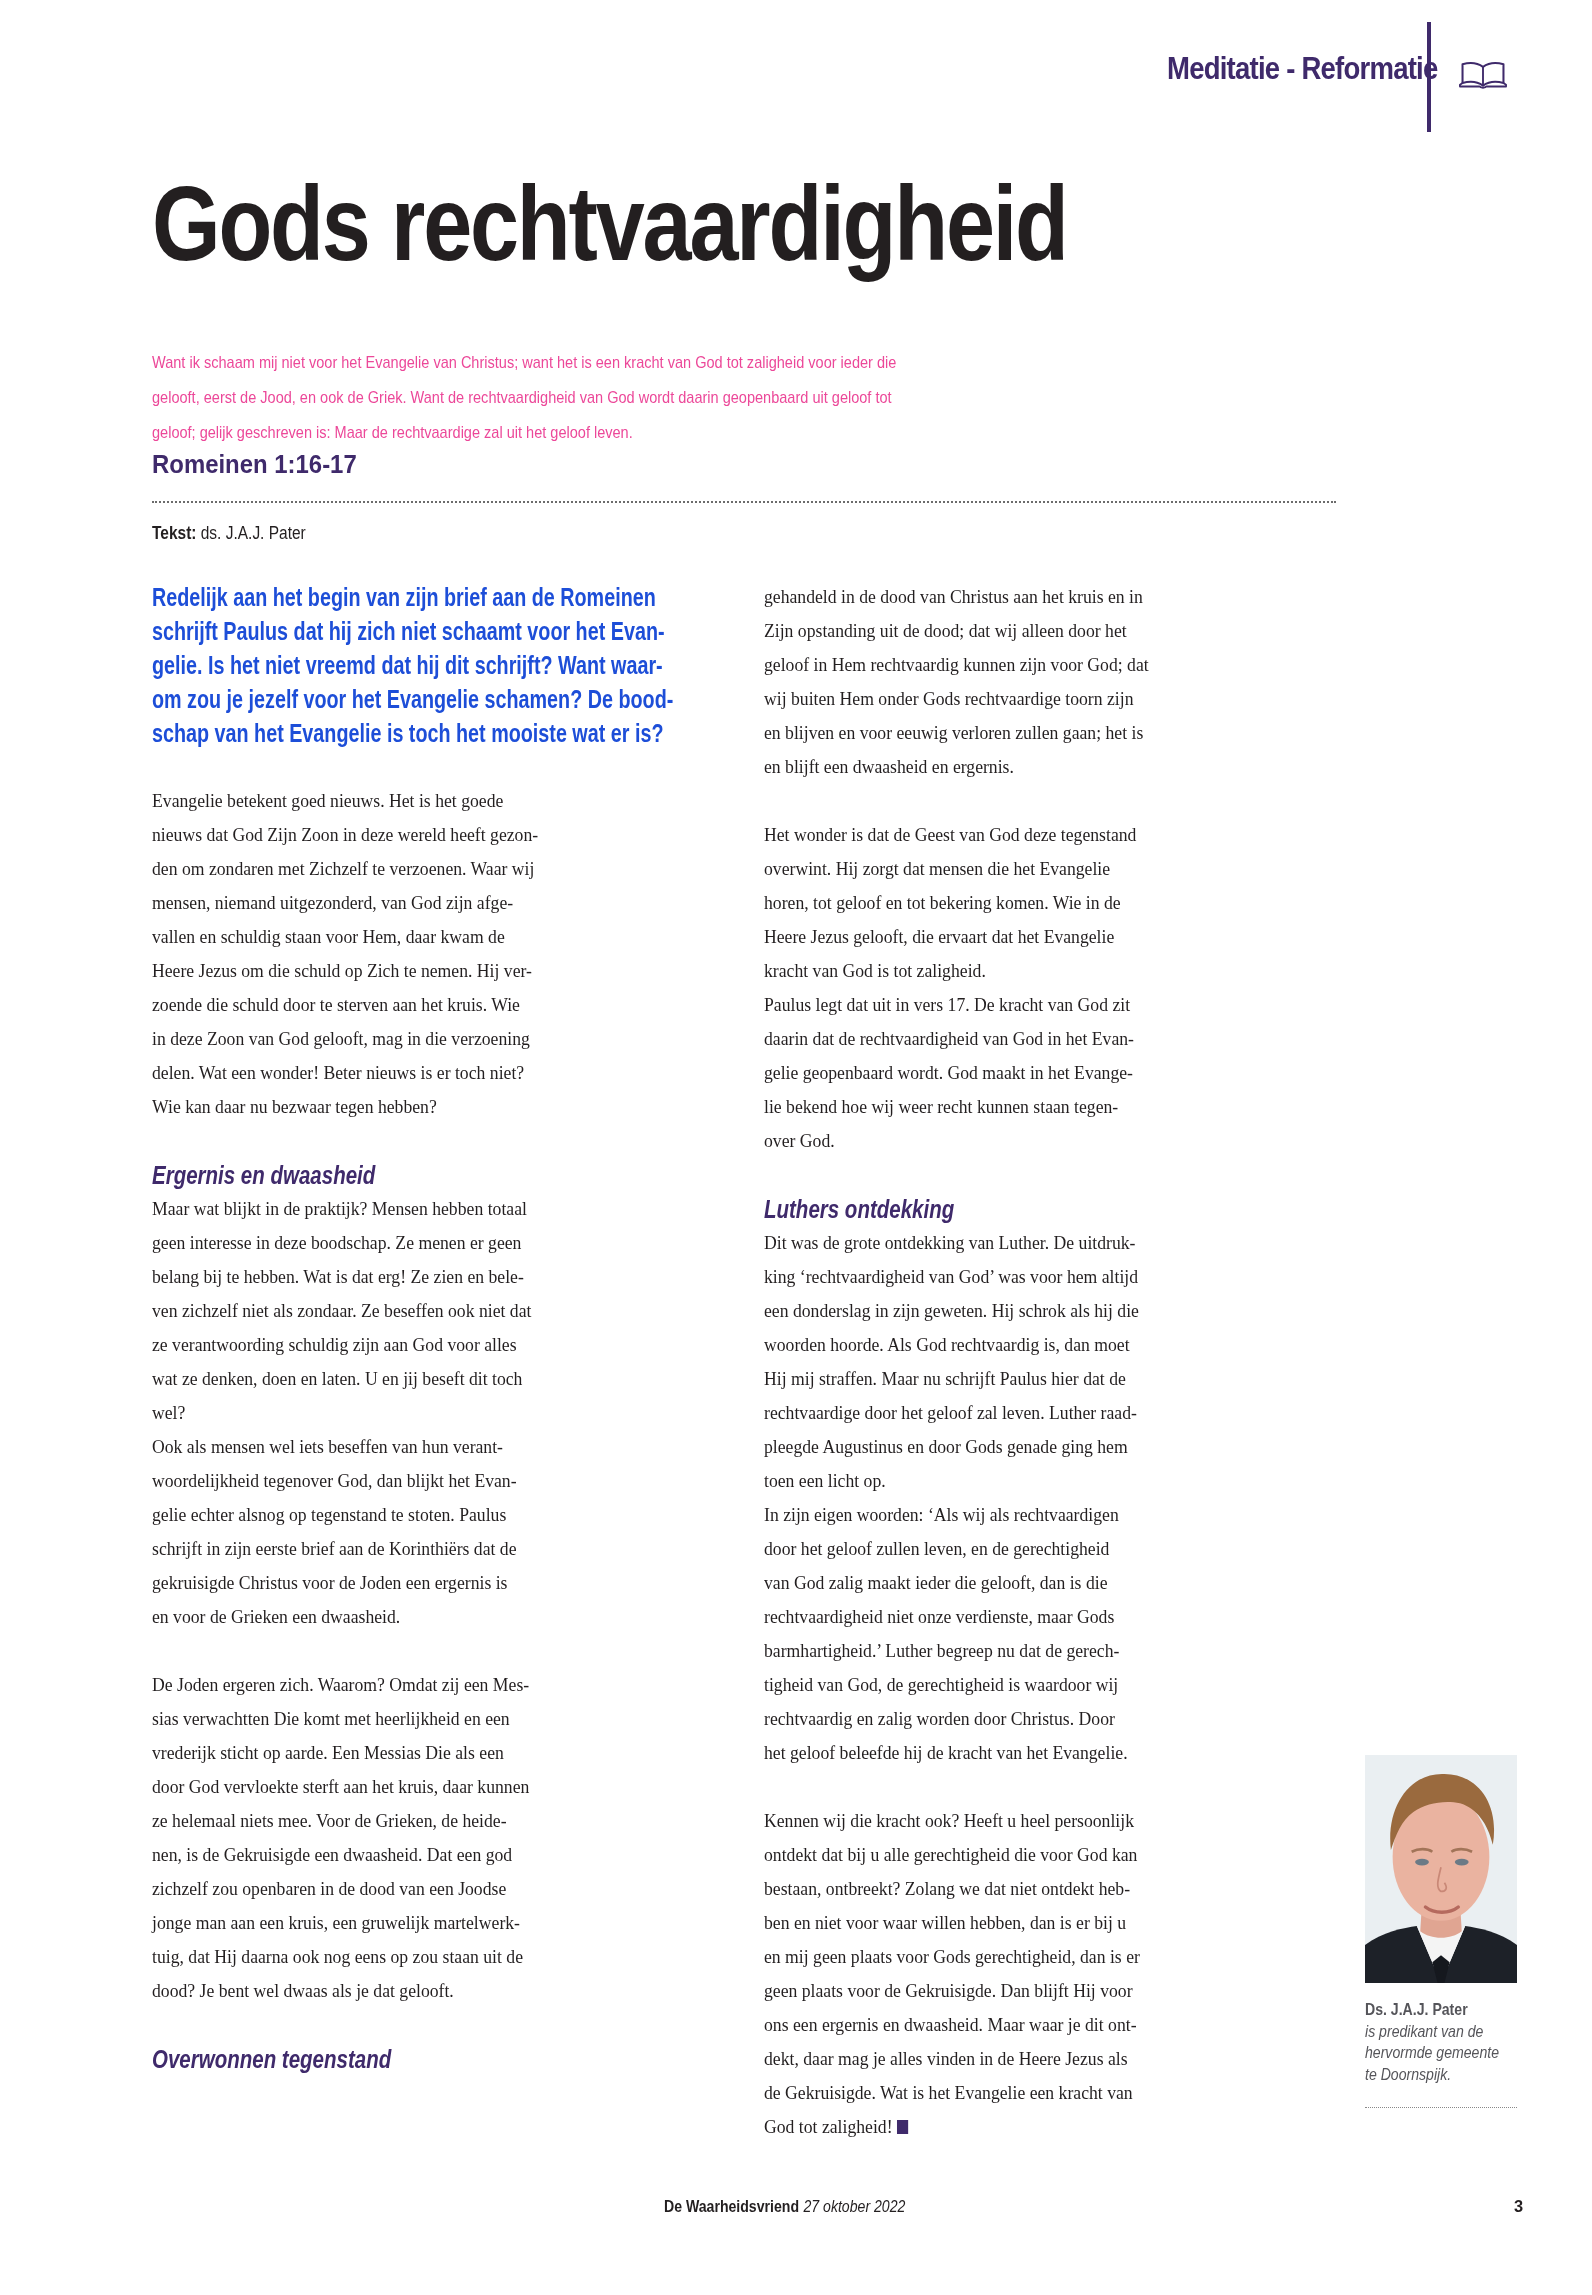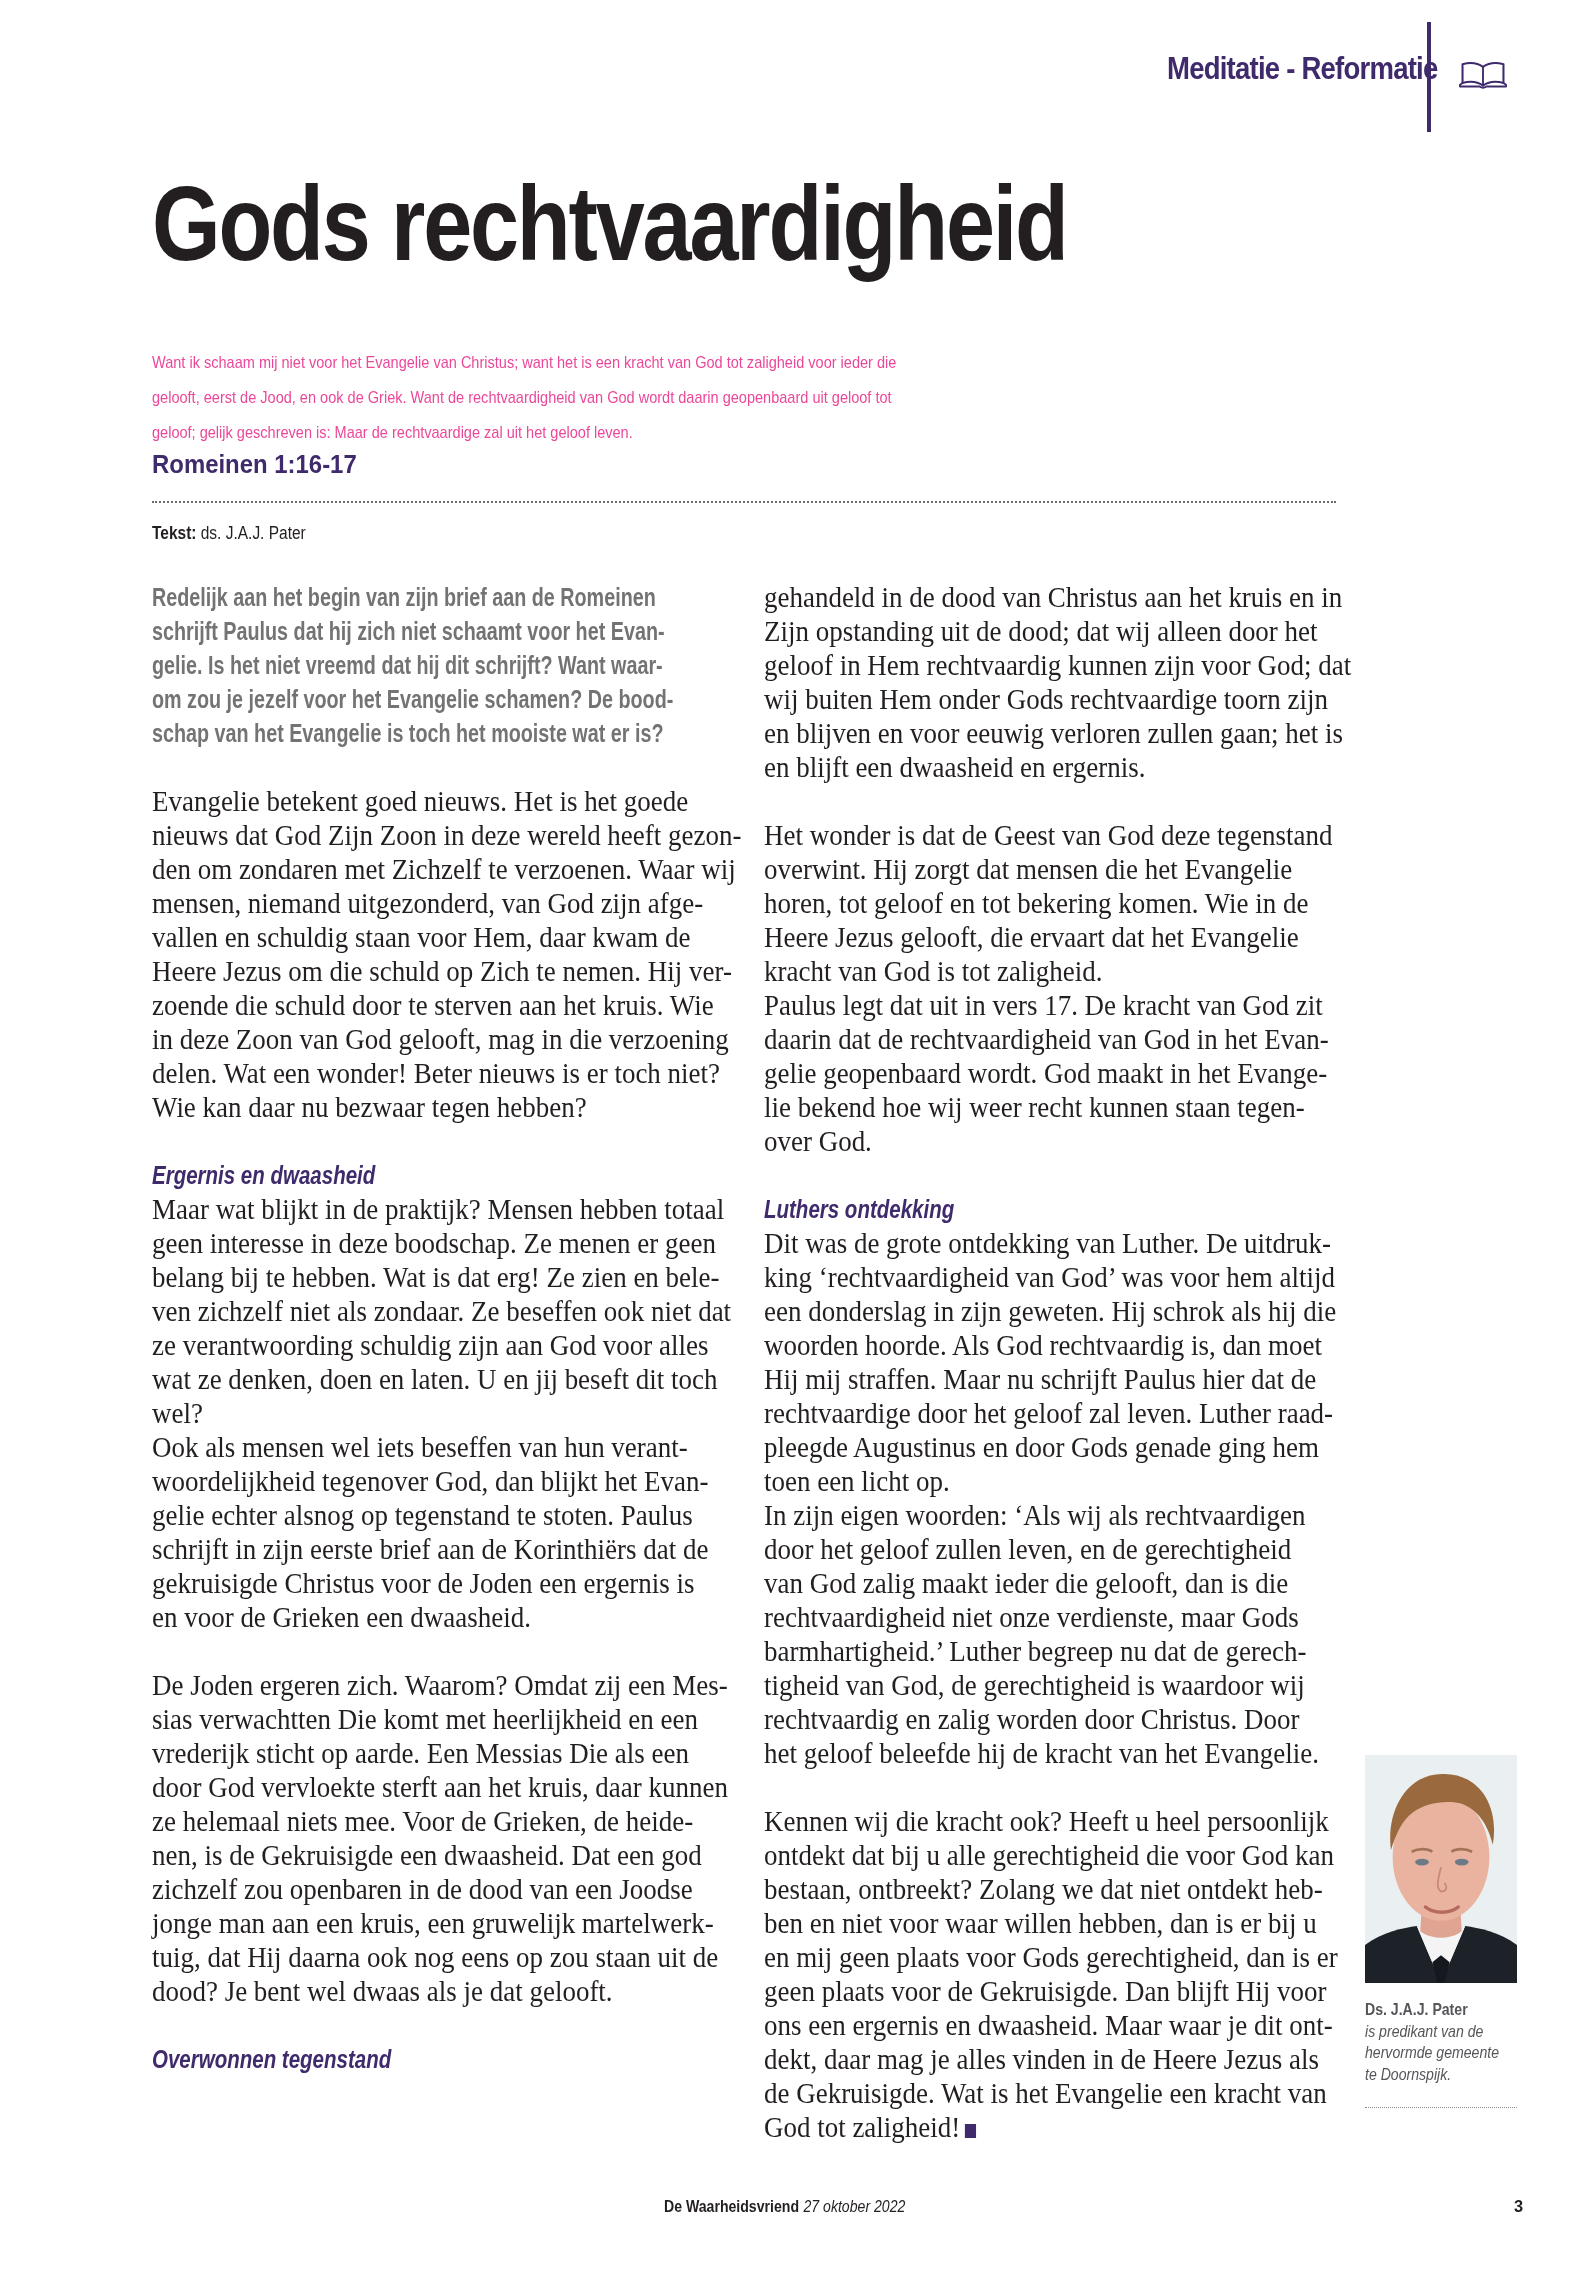--- a/index.html
+++ b/index.html
@@ -47,26 +47,26 @@
   }
   .byline b { font-weight: bold; }
 
   
   .col { position: absolute; width: 595px; }
   .col-left { left: 152px; top: 580px; }
   .col-right { left: 764px; top: 580px; }
 
   .lead {
     font-family: "Liberation Sans", sans-serif; font-weight: bold; font-size: 25px;
-    line-height: 34px; color: #737373;
+    line-height: 34px; color: #1d4ed8;
   }
   .lead .line { display: block; white-space: nowrap; transform: scaleX(0.79); transform-origin: left center; }
 
   .body {
-    font-family: "Liberation Serif", serif; font-size: 29px; line-height: 34px; color: #231f20;
+    font-family: "Liberation Serif", serif; font-size: 19px; line-height: 34px; color: #231f20;
   }
   .body .line { display: block; white-space: nowrap; transform: scaleX(0.93); transform-origin: left center; }
   .gap { height: 34px; }
   .subhead {
     font-family: "Liberation Sans", sans-serif; font-style: italic; font-weight: bold;
     font-size: 25px; line-height: 34px; color: #3f2a6b; white-space: nowrap;
     transform: scaleX(0.82); transform-origin: left center; display: block;
   }
   .end-mark { display: inline-block; width: 12px; height: 14px; background: #3f2a6b; margin-left: 5.2px; vertical-align: -0.9px; }
 

